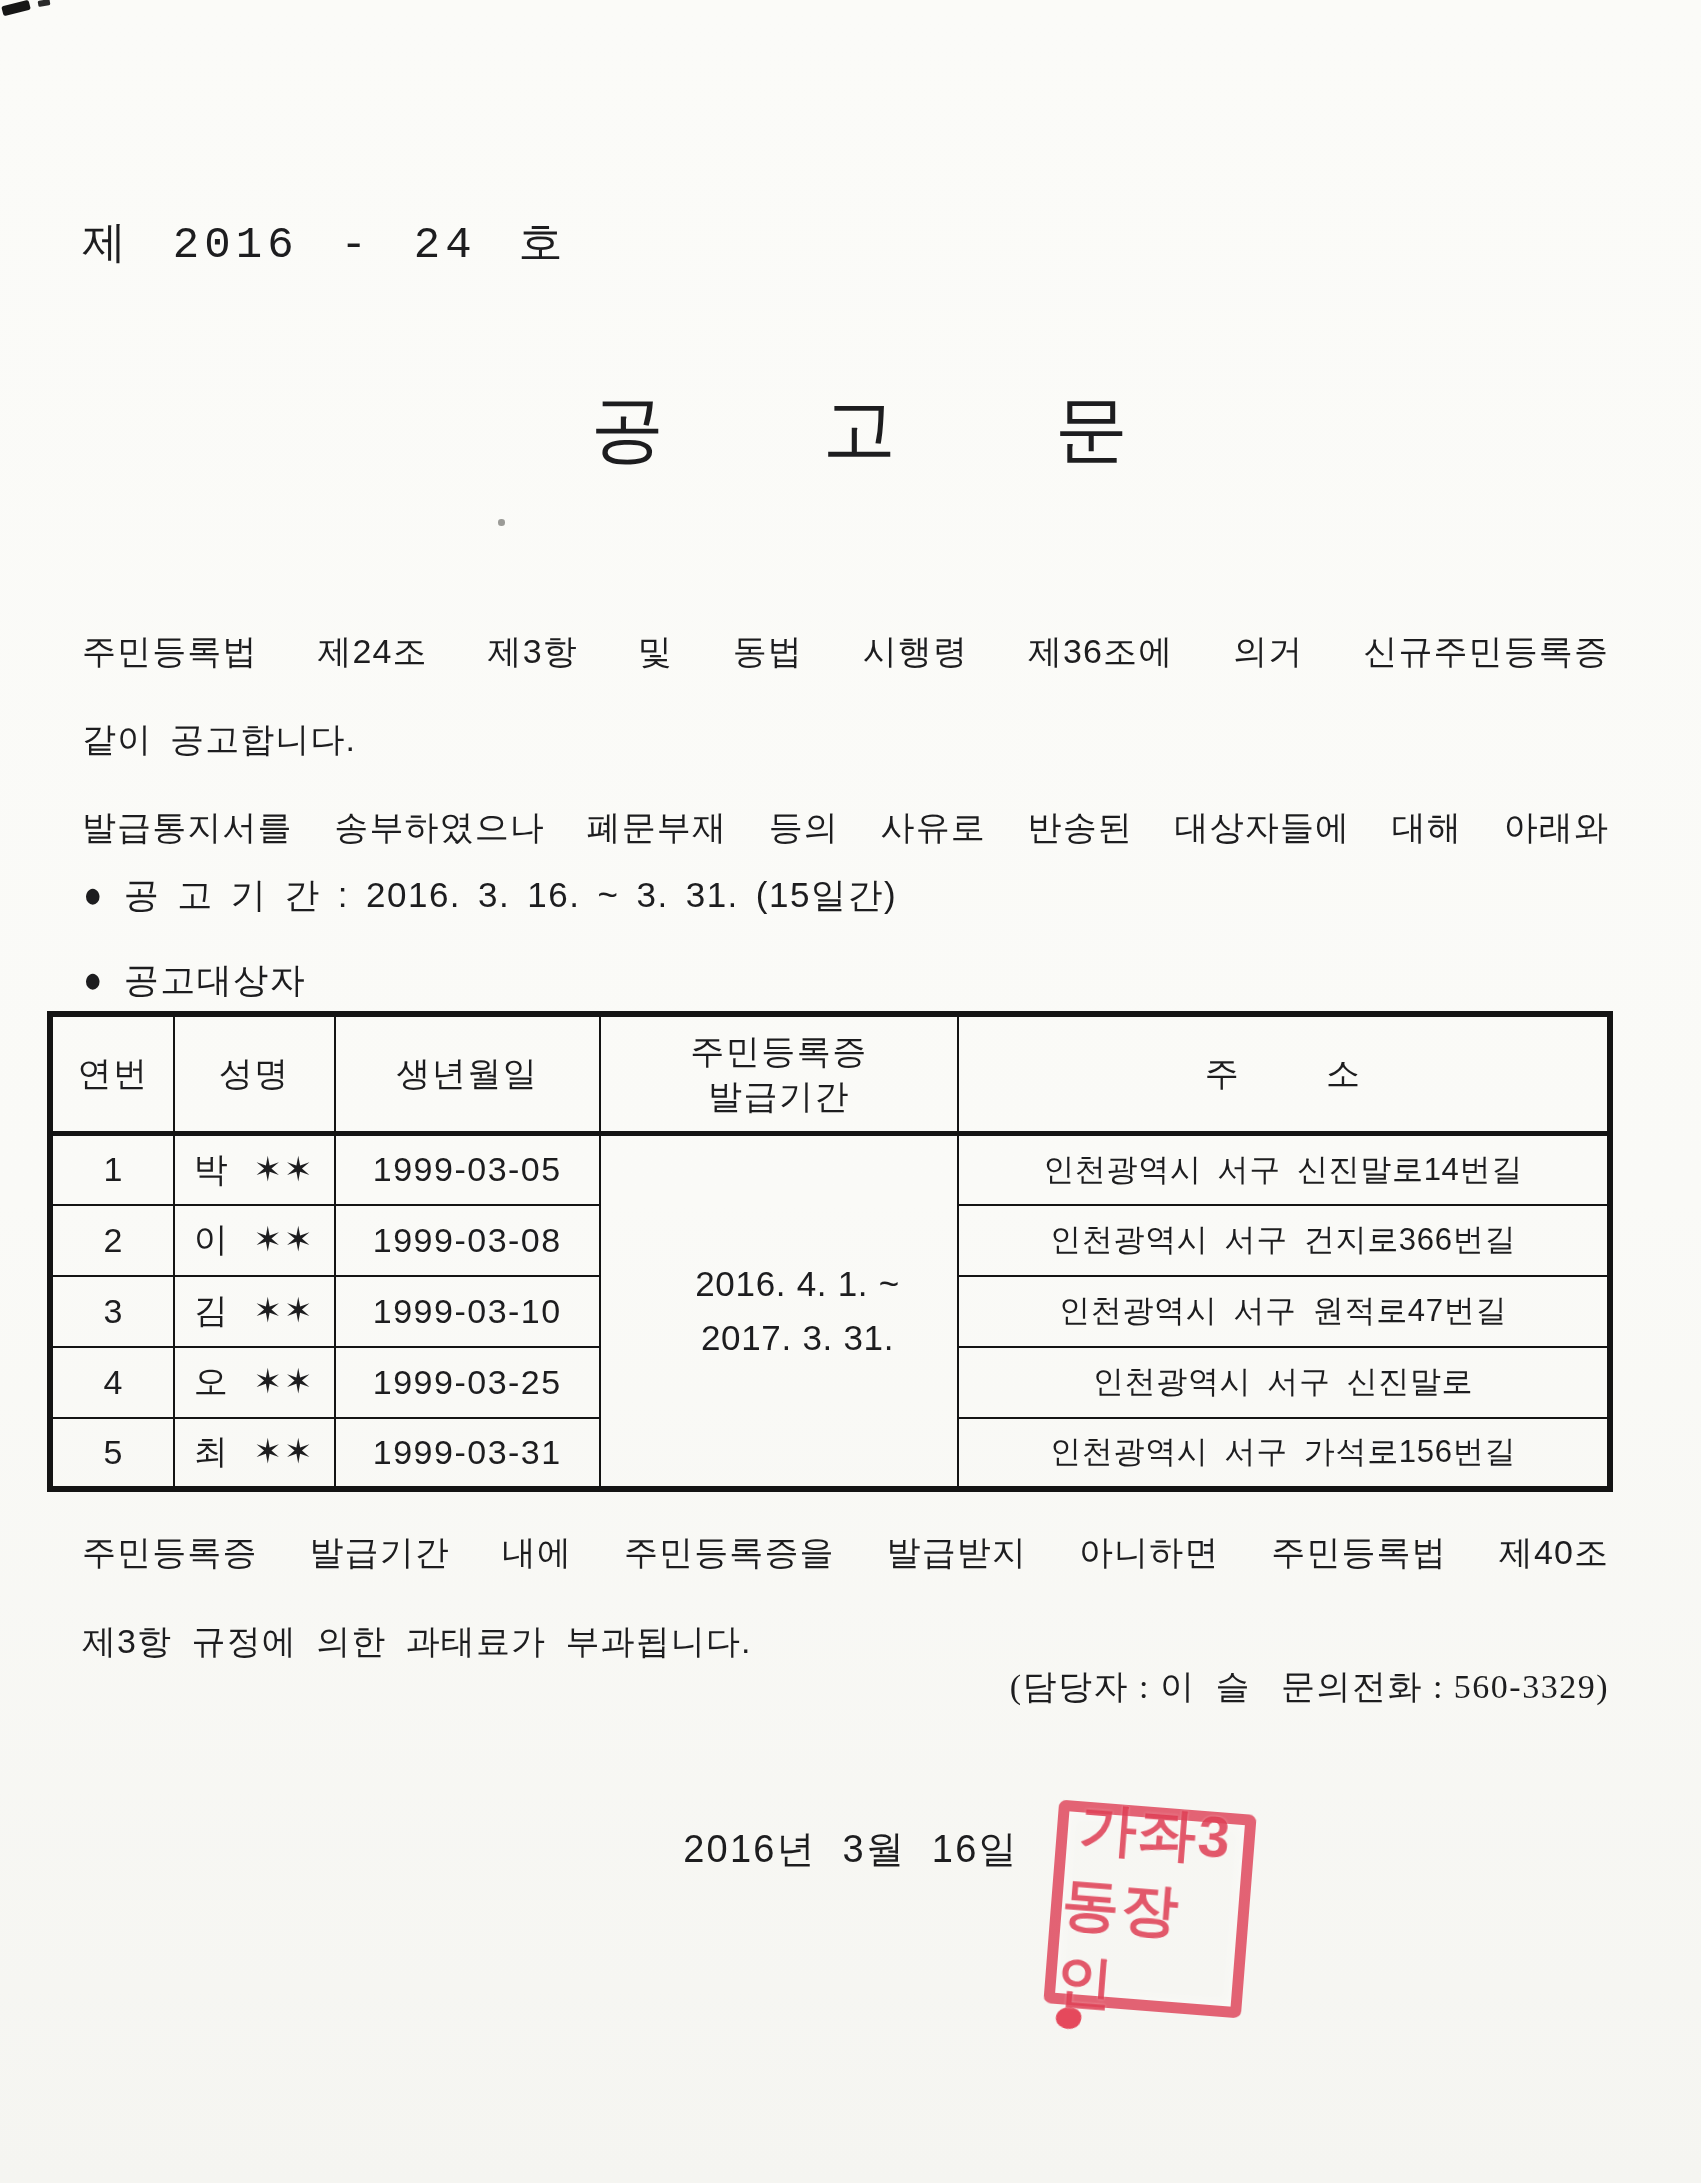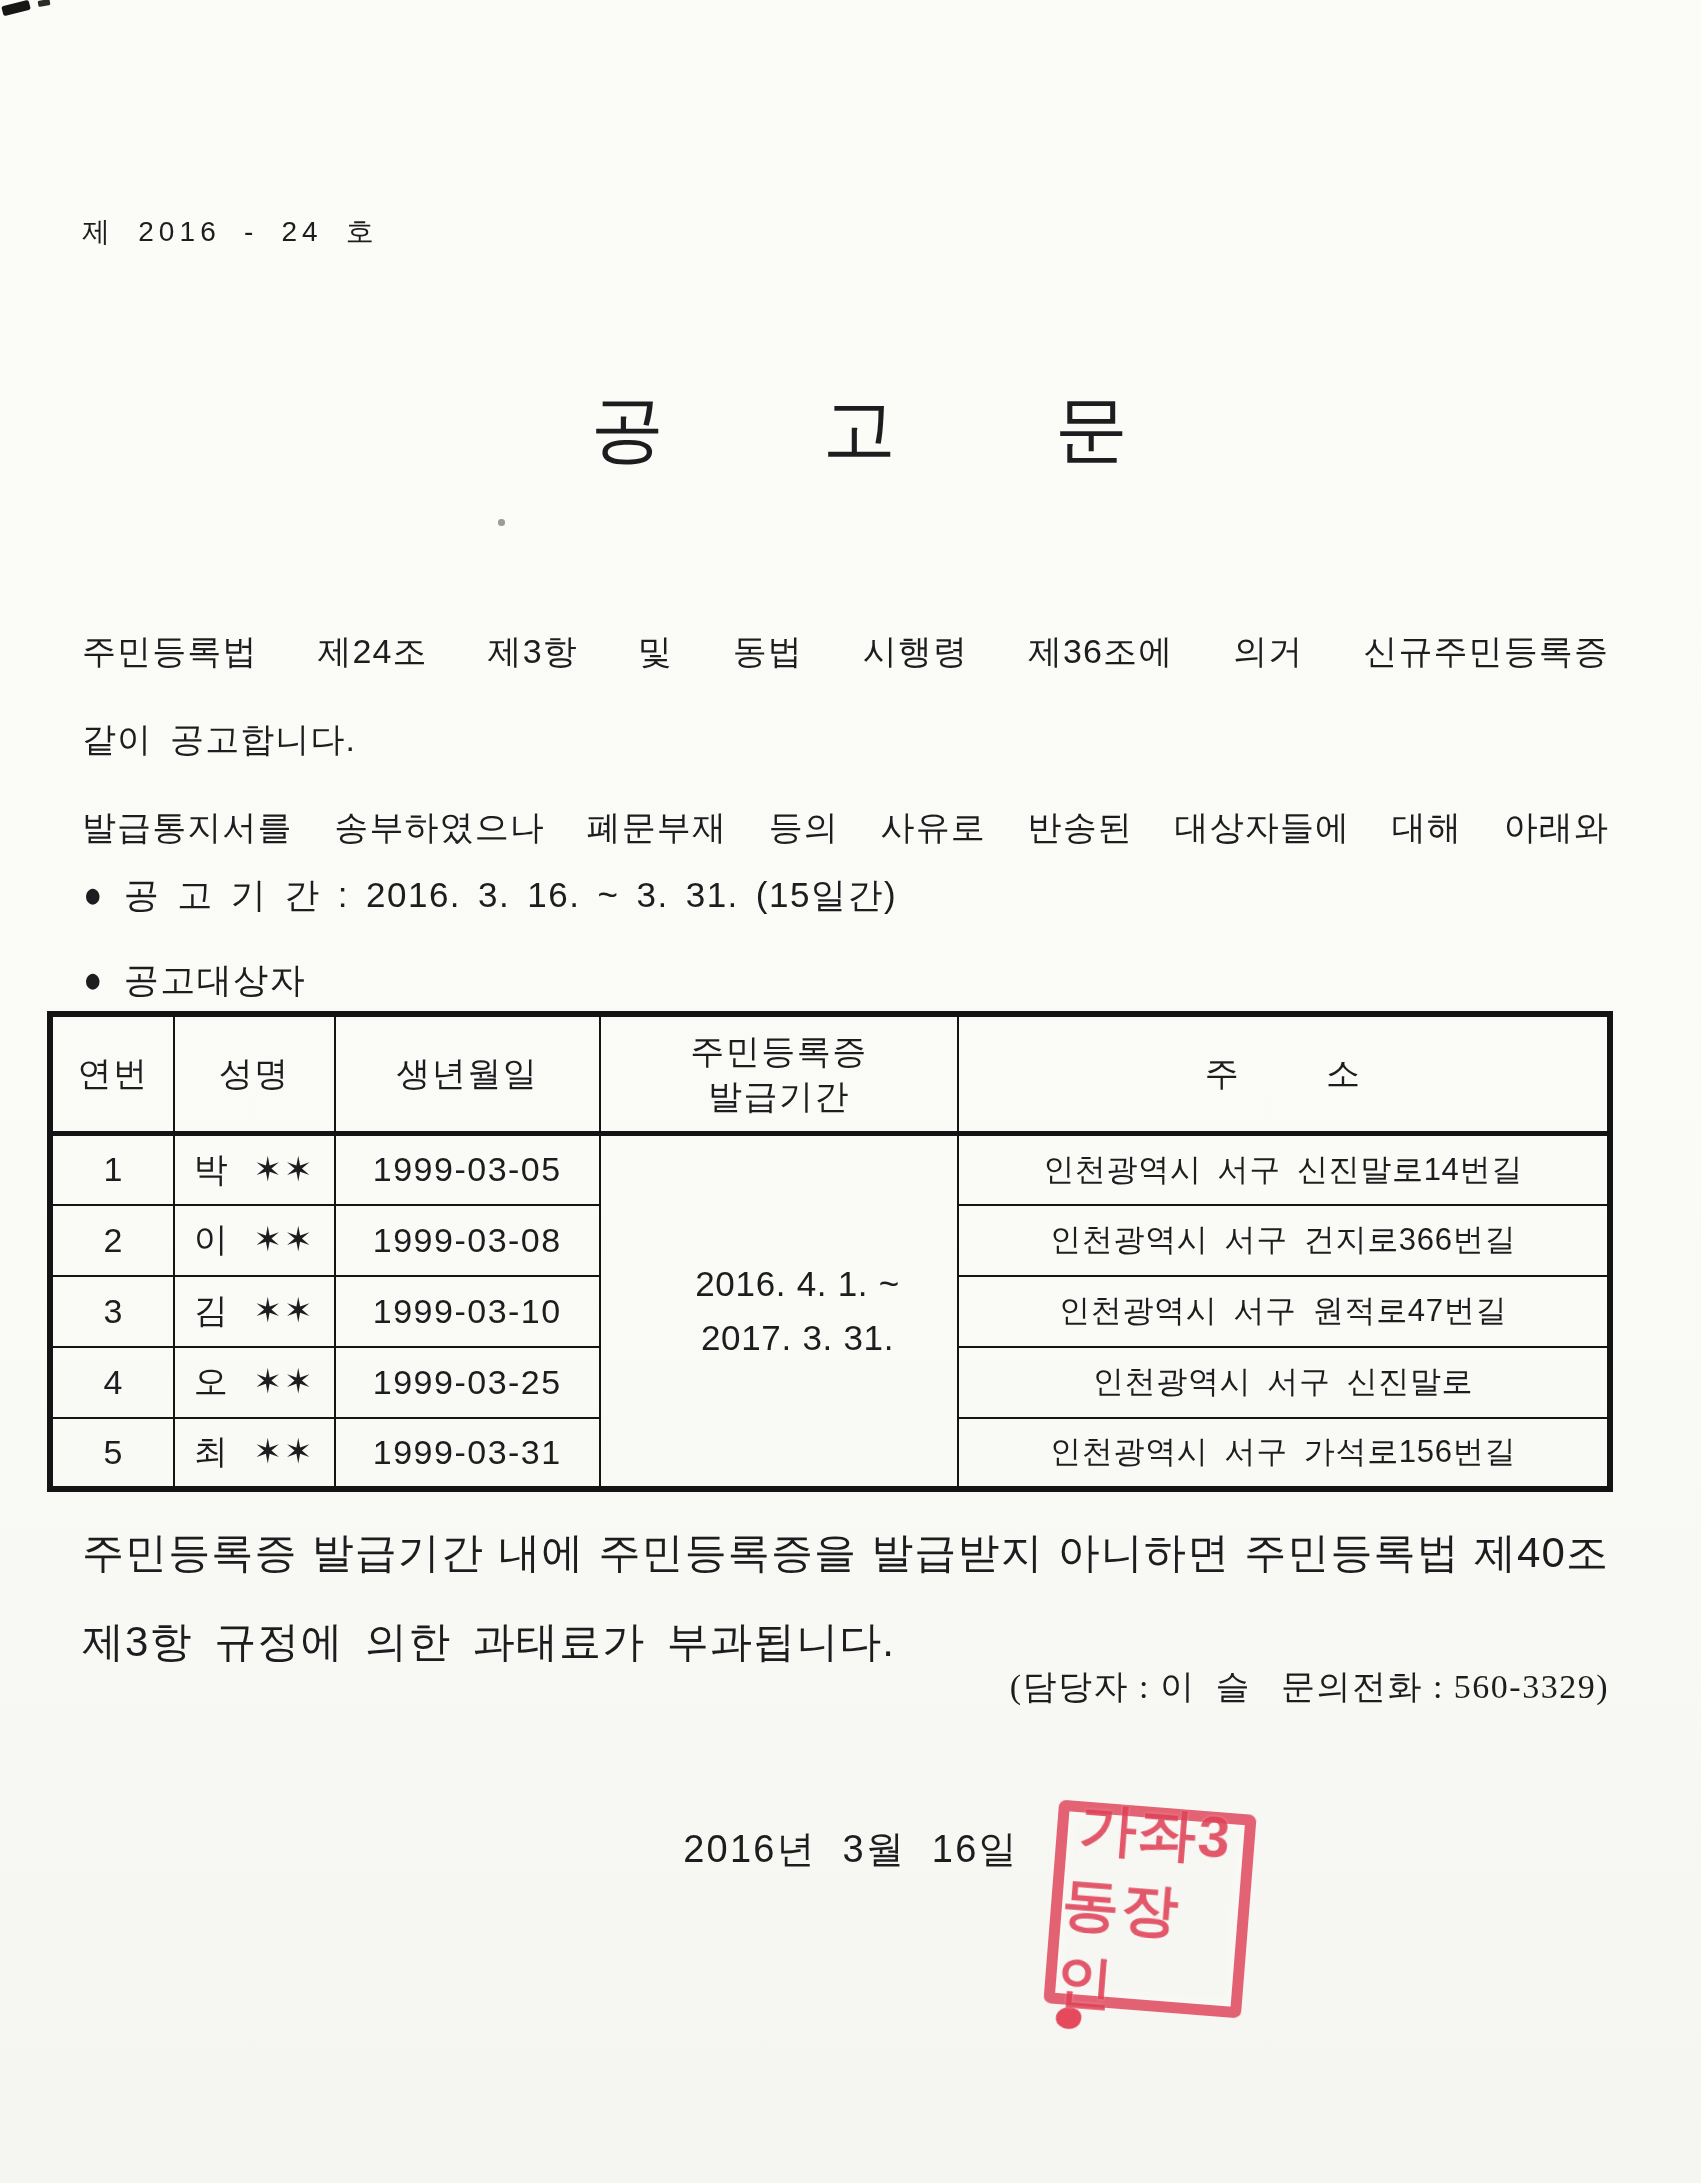--- a/index.html
+++ b/index.html
@@ -13,21 +13,21 @@
     position:relative;
     width:1702px;height:2183px;
     background:linear-gradient(180deg,#fbfbf8 0%,#fafaf7 55%,#f5f5f1 100%);
     overflow:hidden;
   }
   .abs{position:absolute;}
   .pre{white-space:pre;}
 
   .doc-number{
     left:82px;top:213px;
-    font-size:28px;letter-spacing:5.1px;word-spacing:10.2px;
+    font-size:44px;letter-spacing:5.1px;word-spacing:10.2px;font-family:Liberation Mono, monospace;
   }
   .title{
     left:0;right:0;top:381px;
     text-align:center;
     font-size:73px;
     letter-spacing:7.3px;
     word-spacing:1.7em;
     margin-left:24px;
   }
   .intro{left:82px;top:607px;width:1527px;font-size:34px;}
@@ -63,21 +63,21 @@
   table.notice-table tr.hdr th .hline{line-height:45px;}
   th.addr-h{word-spacing:2.2em;}
   table.notice-table tr.body-row{height:71px;}
   td.c-no{font-size:34px;}
   td.c-name{font-size:34px;word-spacing:11.7px;letter-spacing:2.2px;}
   td.c-birth{font-size:34px;letter-spacing:1.5px;}
   td.c-period{font-size:35px;letter-spacing:0.7px;}
   td.c-period .pline{line-height:54px;padding-left:37px;}
   td.c-addr{font-size:31px;letter-spacing:0.7px;word-spacing:6.6px;}
 
-  .notice{left:82px;top:1508px;width:1527px;font-size:42px;}
+  .notice{left:82px;top:1508px;width:1527px;font-size:34px;}
   .notice .line{
     height:89px;line-height:89px;
     text-align:justify;text-align-last:justify;
     letter-spacing:1.1px;
   }
   .notice .line.last{text-align-last:left;word-spacing:8.8px;}
 
   .contact{
     right:93px;top:1664px;
     font-size:34px;letter-spacing:1.5px;

